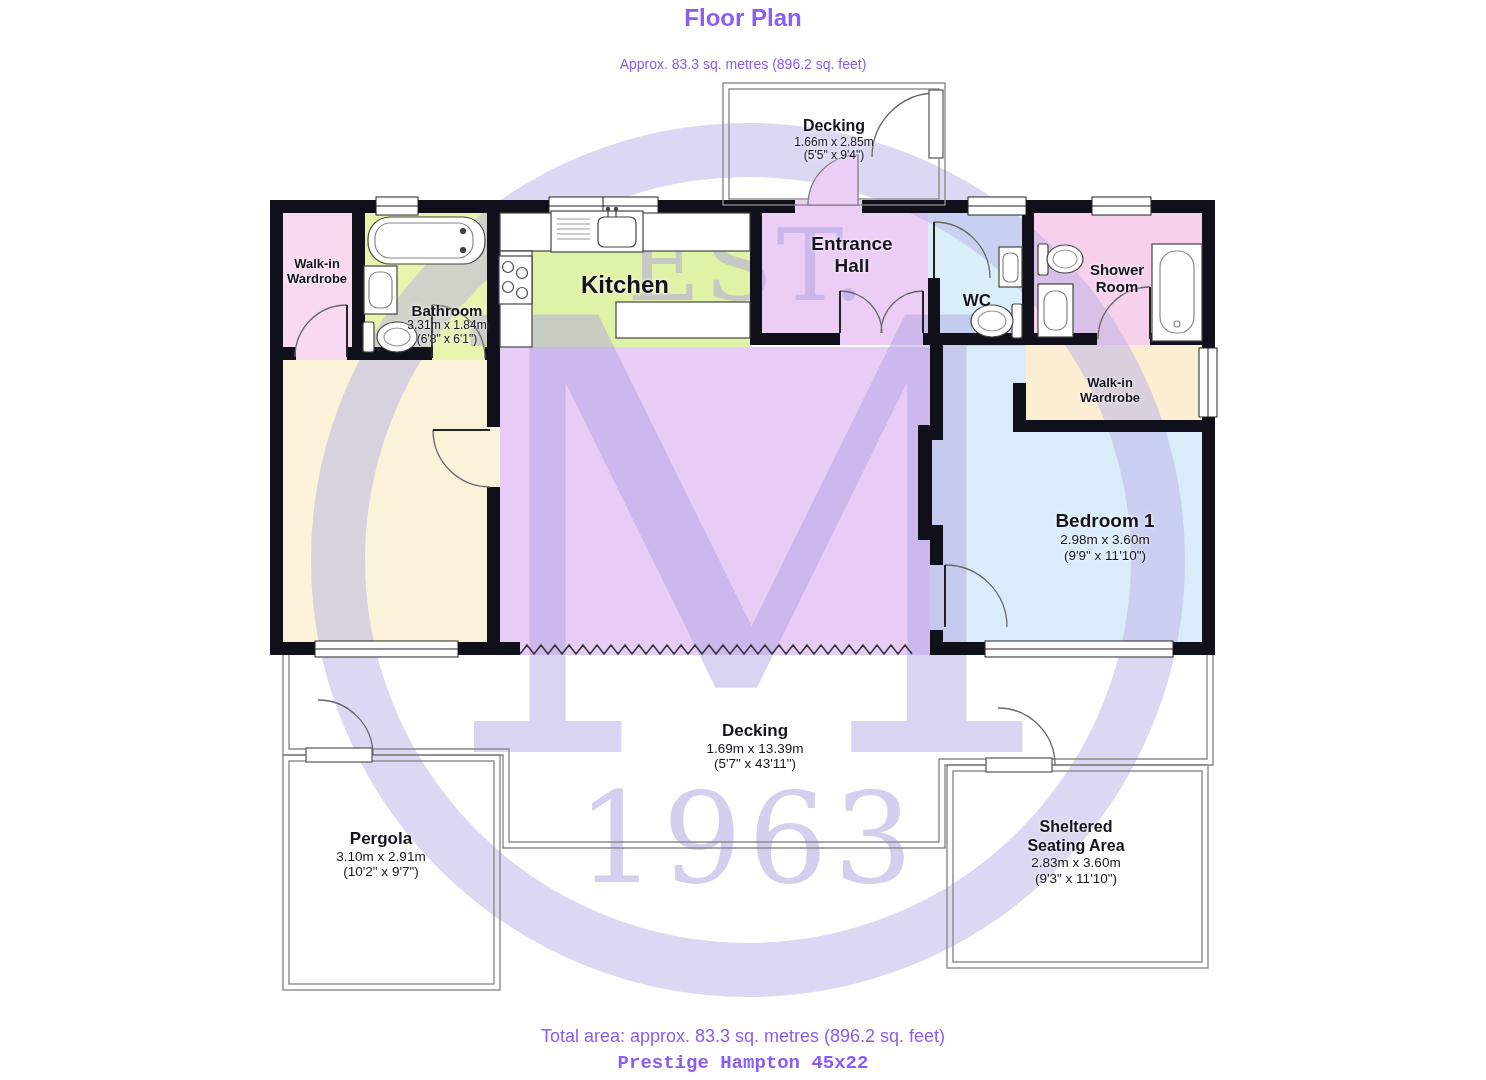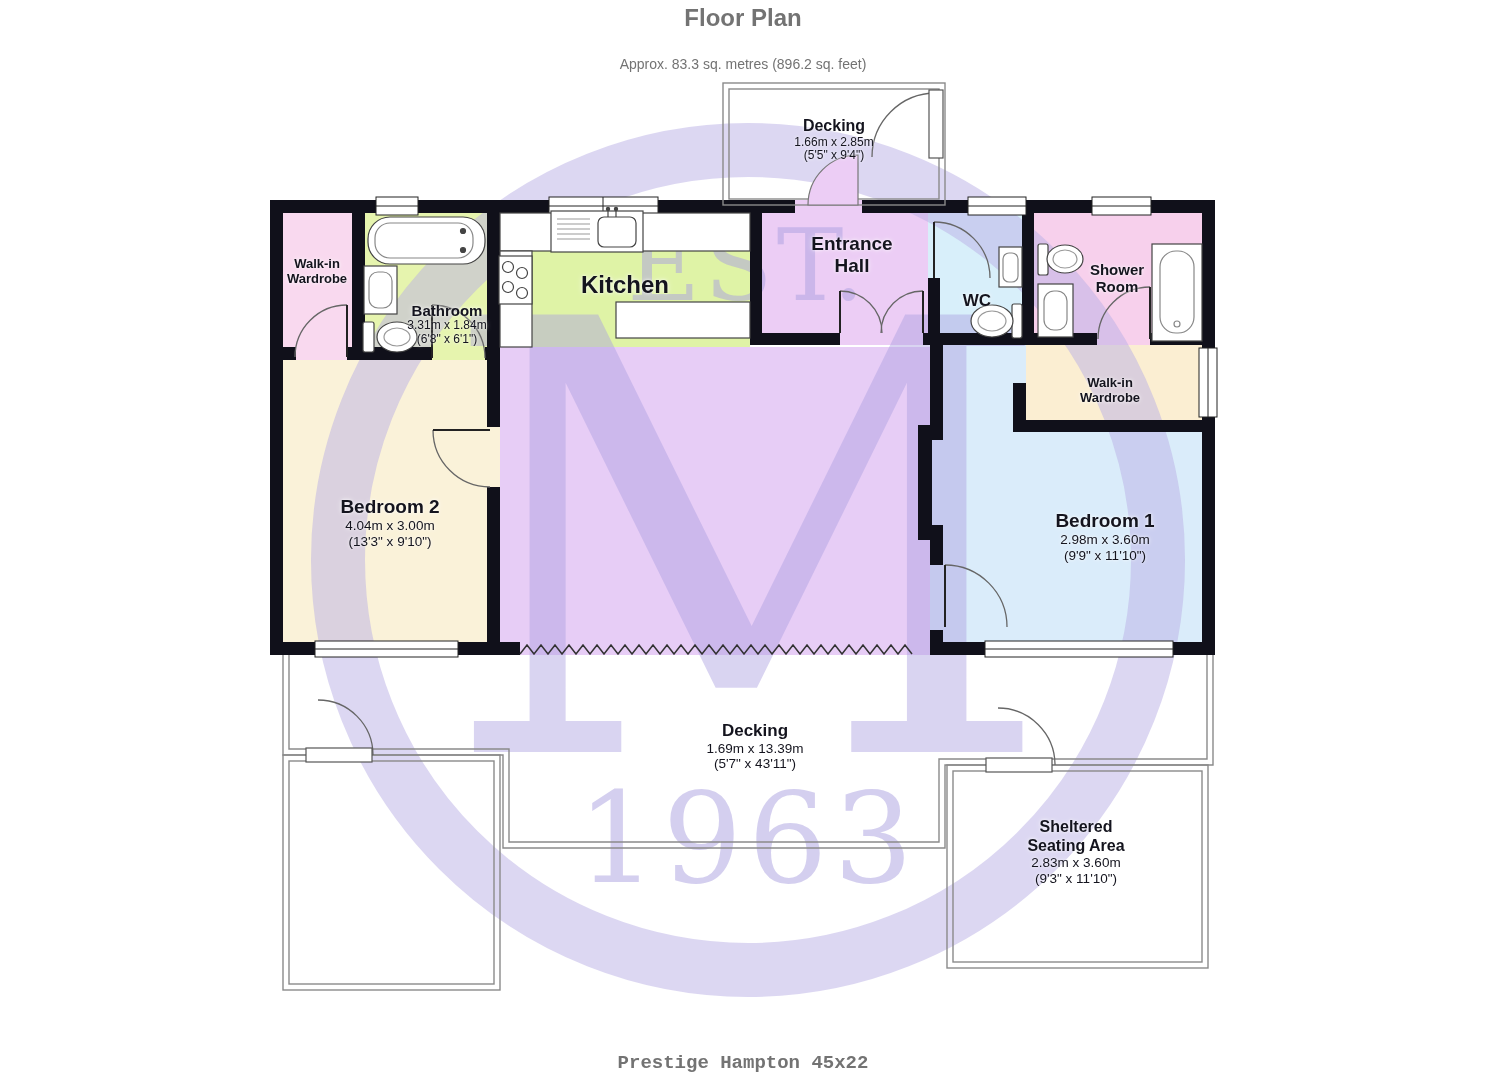--- a/index.html
+++ b/index.html
@@ -1,18 +1,18 @@
 <!DOCTYPE html>
 <html><head>
 <meta charset="utf-8">
 <style>
   html,body{margin:0;padding:0;background:#ffffff;}
   .canvas{position:relative;width:1486px;height:1080px;background:#fff;overflow:hidden;
           font-family:"Liberation Sans",sans-serif;}
-  .ttl{position:absolute;left:743px;transform:translateX(-50%);text-align:right;color:#737373;}
+  .ttl{position:absolute;left:743px;transform:translateX(-50%);text-align:right;color:#8b5cf6;}
   .ttl.main{top:4px;font-size:24px;font-weight:700;}
   .ttl.sub{top:33px;font-size:14px;margin-top:23px;}
   .ttl.foot1{top:1026px;font-size:18px;}
   .ttl.foot2{top:1052px;font-size:19px;font-weight:700;font-family:Liberation Mono, monospace;}
   svg{position:absolute;left:0;top:0;}
   .lbl{position:absolute;transform:translateX(-50%);text-align:center;color:#14141e;line-height:1.16;
        text-shadow:0 0 3px rgba(255,255,255,.85),0 0 6px rgba(255,255,255,.6);margin-top:13px;}
   .nm{font-weight:700;}
   .n13{font-size:13px}.n15{font-size:15px}.n16{font-size:16px}.n17{font-size:17px}.n19{font-size:19px}.n20{font-size:24px}
   .d12{font-size:12px}.d14{font-size:13.5px}
@@ -248,41 +248,42 @@
   </div>
 
   <div class="lbl" style="left:1117px;top:248px;width:90px">
     <div class="nm n15">Shower Room</div>
   </div>
 
   <div class="lbl" style="left:1110px;top:362px;width:90px">
     <div class="nm n13">Walk-in Wardrobe</div>
   </div>
 
-  <div class="lbl" style="left:390px;top:483px;width:180px">
-    <div class="nm n19">Bedroom 2</div>
-    <div class="d14">4.04m x 3.00m</div>
-    <div class="d14">(13'3" x 9'10")</div>
-  </div>
 
 
   <div class="lbl" style="left:1105px;top:497px;width:180px">
     <div class="nm n19">Bedroom 1</div>
     <div class="d14">2.98m x 3.60m</div>
     <div class="d14">(9'9" x 11'10")</div>
   </div>
 
   <div class="lbl" style="left:755px;top:708px;width:200px">
     <div class="nm n17">Decking</div>
     <div class="d14">1.69m x 13.39m</div>
     <div class="d14">(5'7" x 43'11")</div>
   </div>
 
+  <div class="lbl" style="left:381px;top:816px;width:180px">
+    <div class="nm n17">Pergola</div>
+    <div class="d14">3.10m x 2.91m</div>
+    <div class="d14">(10'2" x 9'7")</div>
+  </div>
 
   <div class="lbl" style="left:1076px;top:805px;width:105px">
     <div class="nm n16">Sheltered Seating Area</div>
     <div class="d14">2.83m x 3.60m</div>
     <div class="d14">(9'3" x 11'10")</div>
   </div>
 
+  <div class="ttl foot1">Total area: approx. 83.3 sq. metres (896.2 sq. feet)</div>
   <div class="ttl foot2">Prestige Hampton 45x22</div>
 
 </div>
 
 </body></html>

